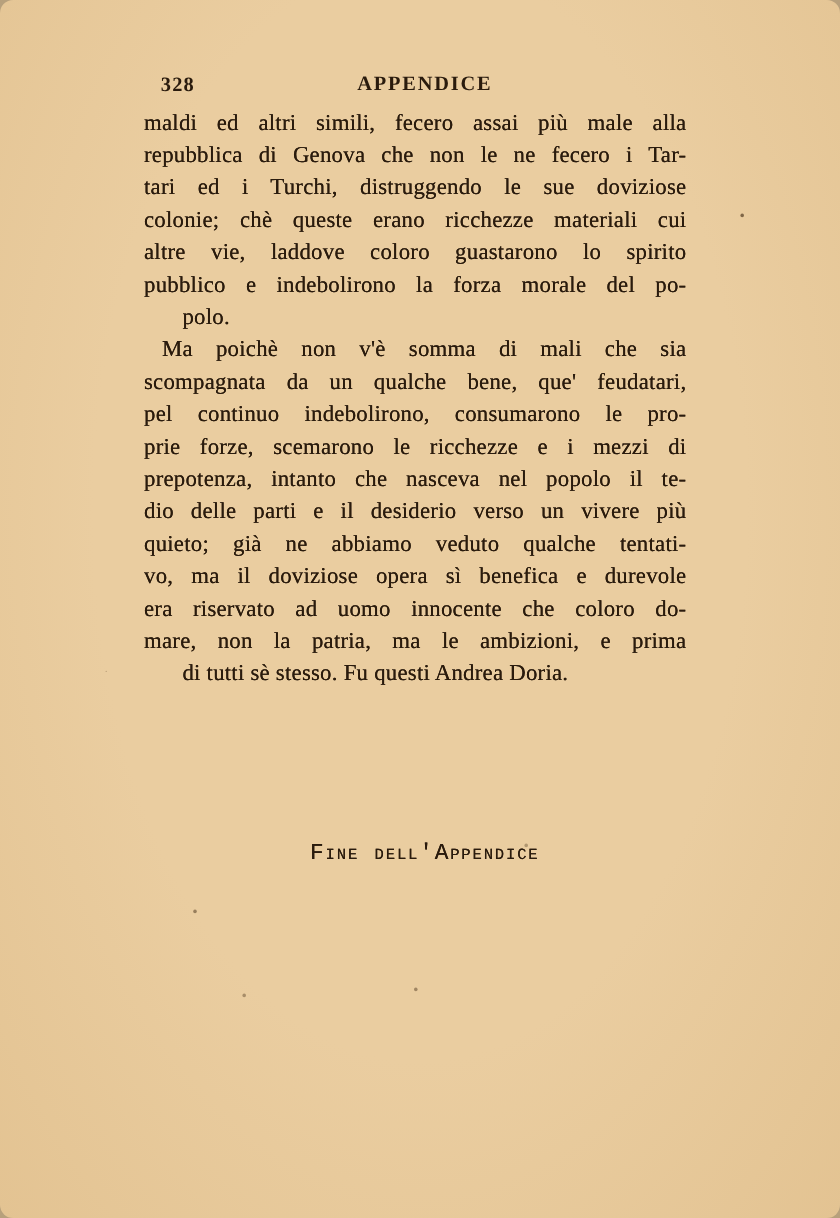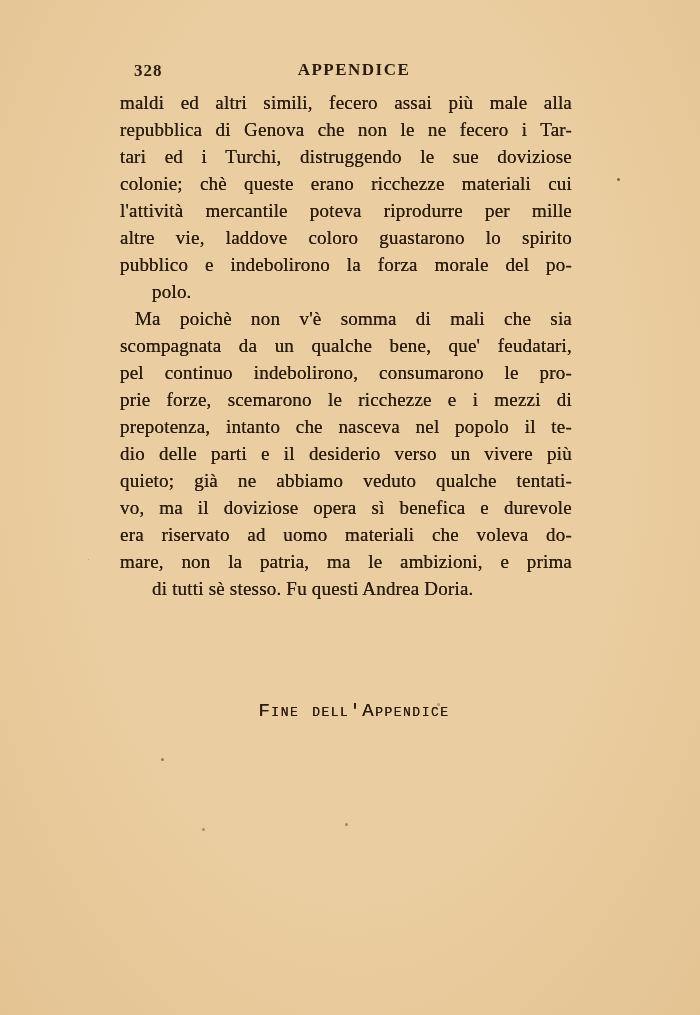--- a/index.html
+++ b/index.html
@@ -9,20 +9,21 @@
   }
   .page {
     position: relative;
     width: 700px;
     height: 1015px;
     margin: 0 auto;
     background: radial-gradient(ellipse at 50% 42%, #eacda0 55%, #e3c392 100%);
     overflow: hidden;
     font-family: "Liberation Serif", "DejaVu Serif", serif;
     color: #2a1b0d;
+    border-radius: 11px;
   }
   
   .header {
     position: absolute;
     top: 60px;
     left: 128px;
     width: 452px;
     height: 24px;
   }
   .page-number {
@@ -109,35 +110,34 @@
     <span class="page-number">328</span>
     <span class="header-title">APPENDICE</span>
   </div>
 
   <div class="body-text">
       <div class="paragraph">
         <div class="line">maldi ed altri simili, fecero assai più male alla</div>
         <div class="line">repubblica di Genova che non le ne fecero i Tar-</div>
         <div class="line">tari ed i Turchi, distruggendo le sue doviziose</div>
         <div class="line">colonie; chè queste erano ricchezze materiali cui</div>
-        <div class="line">l'attività mercantile poteva riprodurre per mille</div>
         <div class="line">altre vie, laddove coloro guastarono lo spirito</div>
         <div class="line">pubblico e indebolirono la forza morale del po-</div>
         <div class="line last">polo.</div>
       </div>
       <div class="paragraph">
         <div class="line indent">Ma poichè non v'è somma di mali che sia</div>
         <div class="line">scompagnata da un qualche bene, que' feudatari,</div>
         <div class="line">pel continuo indebolirono, consumarono le pro-</div>
         <div class="line">prie forze, scemarono le ricchezze e i mezzi di</div>
         <div class="line">prepotenza, intanto che nasceva nel popolo il te-</div>
         <div class="line">dio delle parti e il desiderio verso un vivere più</div>
         <div class="line">quieto; già ne abbiamo veduto qualche tentati-</div>
         <div class="line">vo, ma il doviziose opera sì benefica e durevole</div>
-        <div class="line">era riservato ad uomo materiali che voleva do-</div>
+        <div class="line">era riservato ad uomo innocente che coloro do-</div>
         <div class="line">mare, non la patria, ma le ambizioni, e prima</div>
         <div class="line last">di tutti sè stesso. Fu questi Andrea Doria.</div>
       </div>
     </div>
 
   <div class="fine">Fine dell'Appendice</div>
 
   <div class="specks"></div>
 
 </div>

